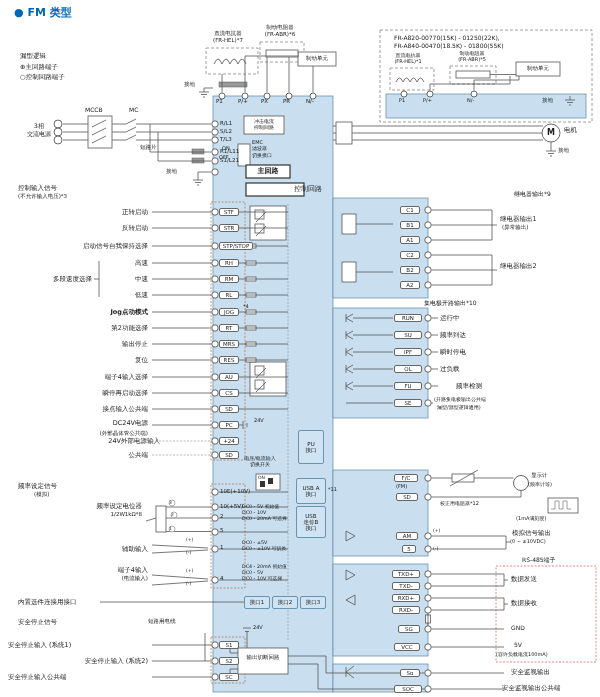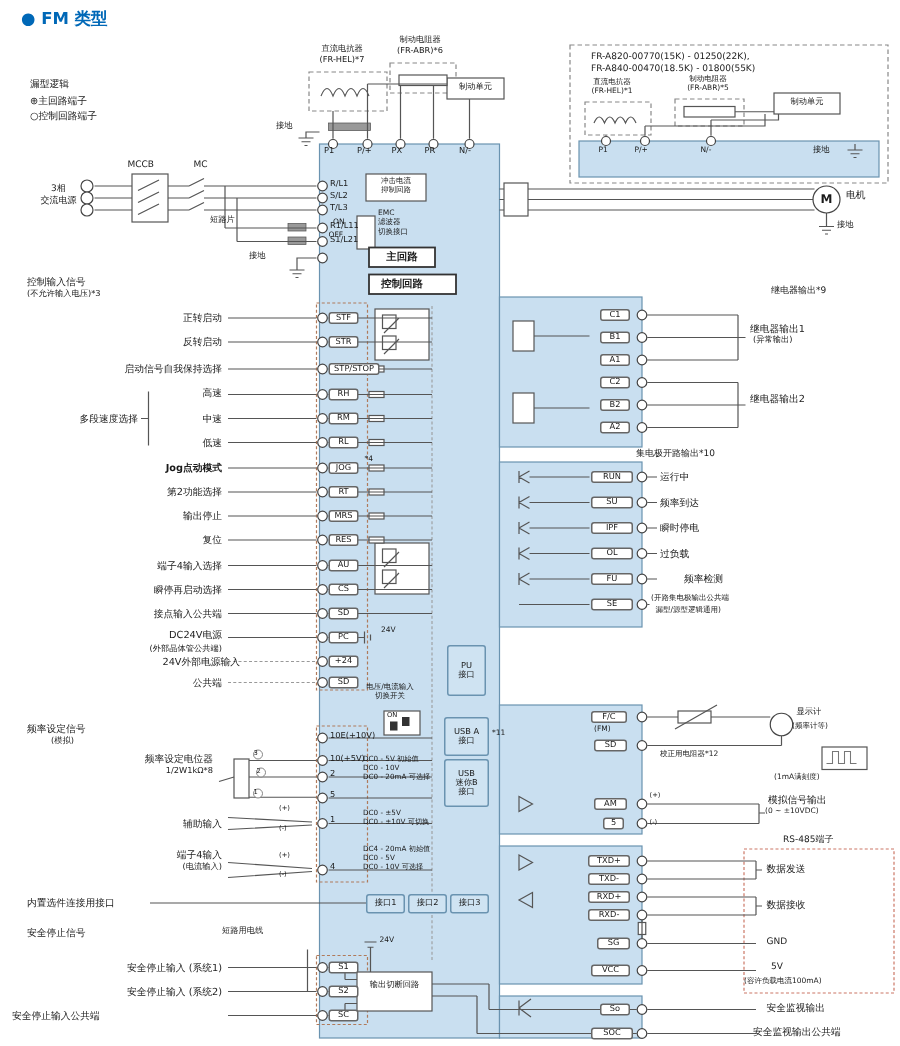--- a/index.html
+++ b/index.html
@@ -228,21 +228,21 @@
       <div class="lbl" style="left: 220px; top: 157px; font-size: 5.5px;">S1/L21</div>
       <div class="lbl" style="left: 166px; top: 168px; font-size: 5.5px;">接地</div>
       <div class="lbl" style="left: 244px; top: 118px; width: 40px; text-align: center; font-size: 5px;">冲击电流
 抑制回路</div>
       <div class="lbl" style="left: 222px; top: 145px; font-size: 5px;">ON</div>
       <div class="lbl" style="left: 219px; top: 154px; font-size: 5px;">OFF</div>
       <div class="lbl" style="left: 252px; top: 139px; font-size: 5px;">EMC
 滤波器
 切换接口</div>
       <div class="lbl" style="left: 246px; top: 167px; width: 44px; text-align: center; font-size: 7px; font-weight: bold;">主回路</div>
-      <div class="lbl" style="left: 246px; top: 185px; width: 44px; text-align: center; font-size: 7px; font-weight: bold;">控制回路</div>
+      <div class="lbl" style="left: 246px; top: 185px; width: 44px; text-align: center; font-size: 7px; font-weight: normal; padding-left: 40px;">控制回路</div>
       <div class="lbl" style="left: 543px; top: 128px; width: 16px; text-align: center; font-size: 8px; font-weight: bold;">M</div>
       <div class="lbl" style="left: 564px; top: 126px;">电机</div>
       <div class="lbl" style="left: 558px; top: 147px; font-size: 5.5px;">接地</div>
       <div class="lbl" style="left: 18px; top: 184px;">控制输入信号</div>
       <div class="lbl" style="left: 18px; top: 193px; font-size: 5.5px;">(不允许输入电压)*3</div>
       <div class="lbl" style="left: 8px; top: 208px; width: 140px; text-align: right;">正转启动</div>
       <div class="lbl" style="left: 8px; top: 224px; width: 140px; text-align: right;">反转启动</div>
       <div class="lbl" style="left: 8px; top: 242px; width: 140px; text-align: right;">启动信号自我保持选择</div>
       <div class="lbl" style="left: 8px; top: 259px; width: 140px; text-align: right; font-family: Liberation Serif, serif;">高速</div>
       <div class="lbl" style="left: 8px; top: 275px; width: 140px; text-align: right;">中速</div>
@@ -308,21 +308,21 @@
       <div class="lbl" style="left: 8px; top: 575px; width: 140px; text-align: right; font-size: 5.5px;">(电流输入)</div>
       <div class="lbl" style="left: 186px; top: 568px; font-size: 4.5px;">(+)</div>
       <div class="lbl" style="left: 186px; top: 581px; font-size: 4.5px;">(-)</div>
       <div class="lbl" style="left: 18px; top: 598px;">内置选件连接用接口</div>
       <div class="lbl tbox bbox" style="left: 244px; top: 596px; width: 26px; height: 13px;">接口1</div>
       <div class="lbl tbox bbox" style="left: 272px; top: 596px; width: 26px; height: 13px;">接口2</div>
       <div class="lbl tbox bbox" style="left: 300px; top: 596px; width: 26px; height: 13px;">接口3</div>
       <div class="lbl" style="left: 18px; top: 618px;">安全停止信号</div>
       <div class="lbl" style="left: 148px; top: 618px; font-size: 5.5px;">短路用电线</div>
       <div class="lbl" style="left: 253px; top: 624px; font-size: 5px;">24V</div>
-      <div class="lbl" style="left: 8px; top: 641px; width: 140px; text-align: right;">安全停止输入 (系统1)</div>
+      <div class="lbl" style="left: 8px; top: 641px; width: 140px; ">安全停止输入 (系统1)</div>
       <div class="lbl" style="left: 8px; top: 657px; width: 140px; text-align: right;">安全停止输入 (系统2)</div>
       <div class="lbl" style="left: 8px; top: 673px; width: 140px; text-align: left;">安全停止输入公共端</div>
       <div class="lbl tbox" style="left: 219px; top: 641px; width: 20px; height: 8px;">S1</div>
       <div class="lbl tbox" style="left: 219px; top: 657px; width: 20px; height: 8px;">S2</div>
       <div class="lbl tbox" style="left: 219px; top: 673px; width: 20px; height: 8px;">SC</div>
       <div class="lbl" style="left: 238px; top: 654px; width: 50px; text-align: center; font-size: 5.5px;">输出切断回路</div>
       <div class="lbl" style="left: 514px; top: 190px; font-size: 6px;">继电器输出*9</div>
       <div class="lbl tbox" style="left: 400px; top: 206px; width: 20px; height: 8px;">C1</div>
       <div class="lbl tbox" style="left: 400px; top: 221px; width: 20px; height: 8px;">B1</div>
       <div class="lbl tbox" style="left: 400px; top: 236px; width: 20px; height: 8px;">A1</div>

